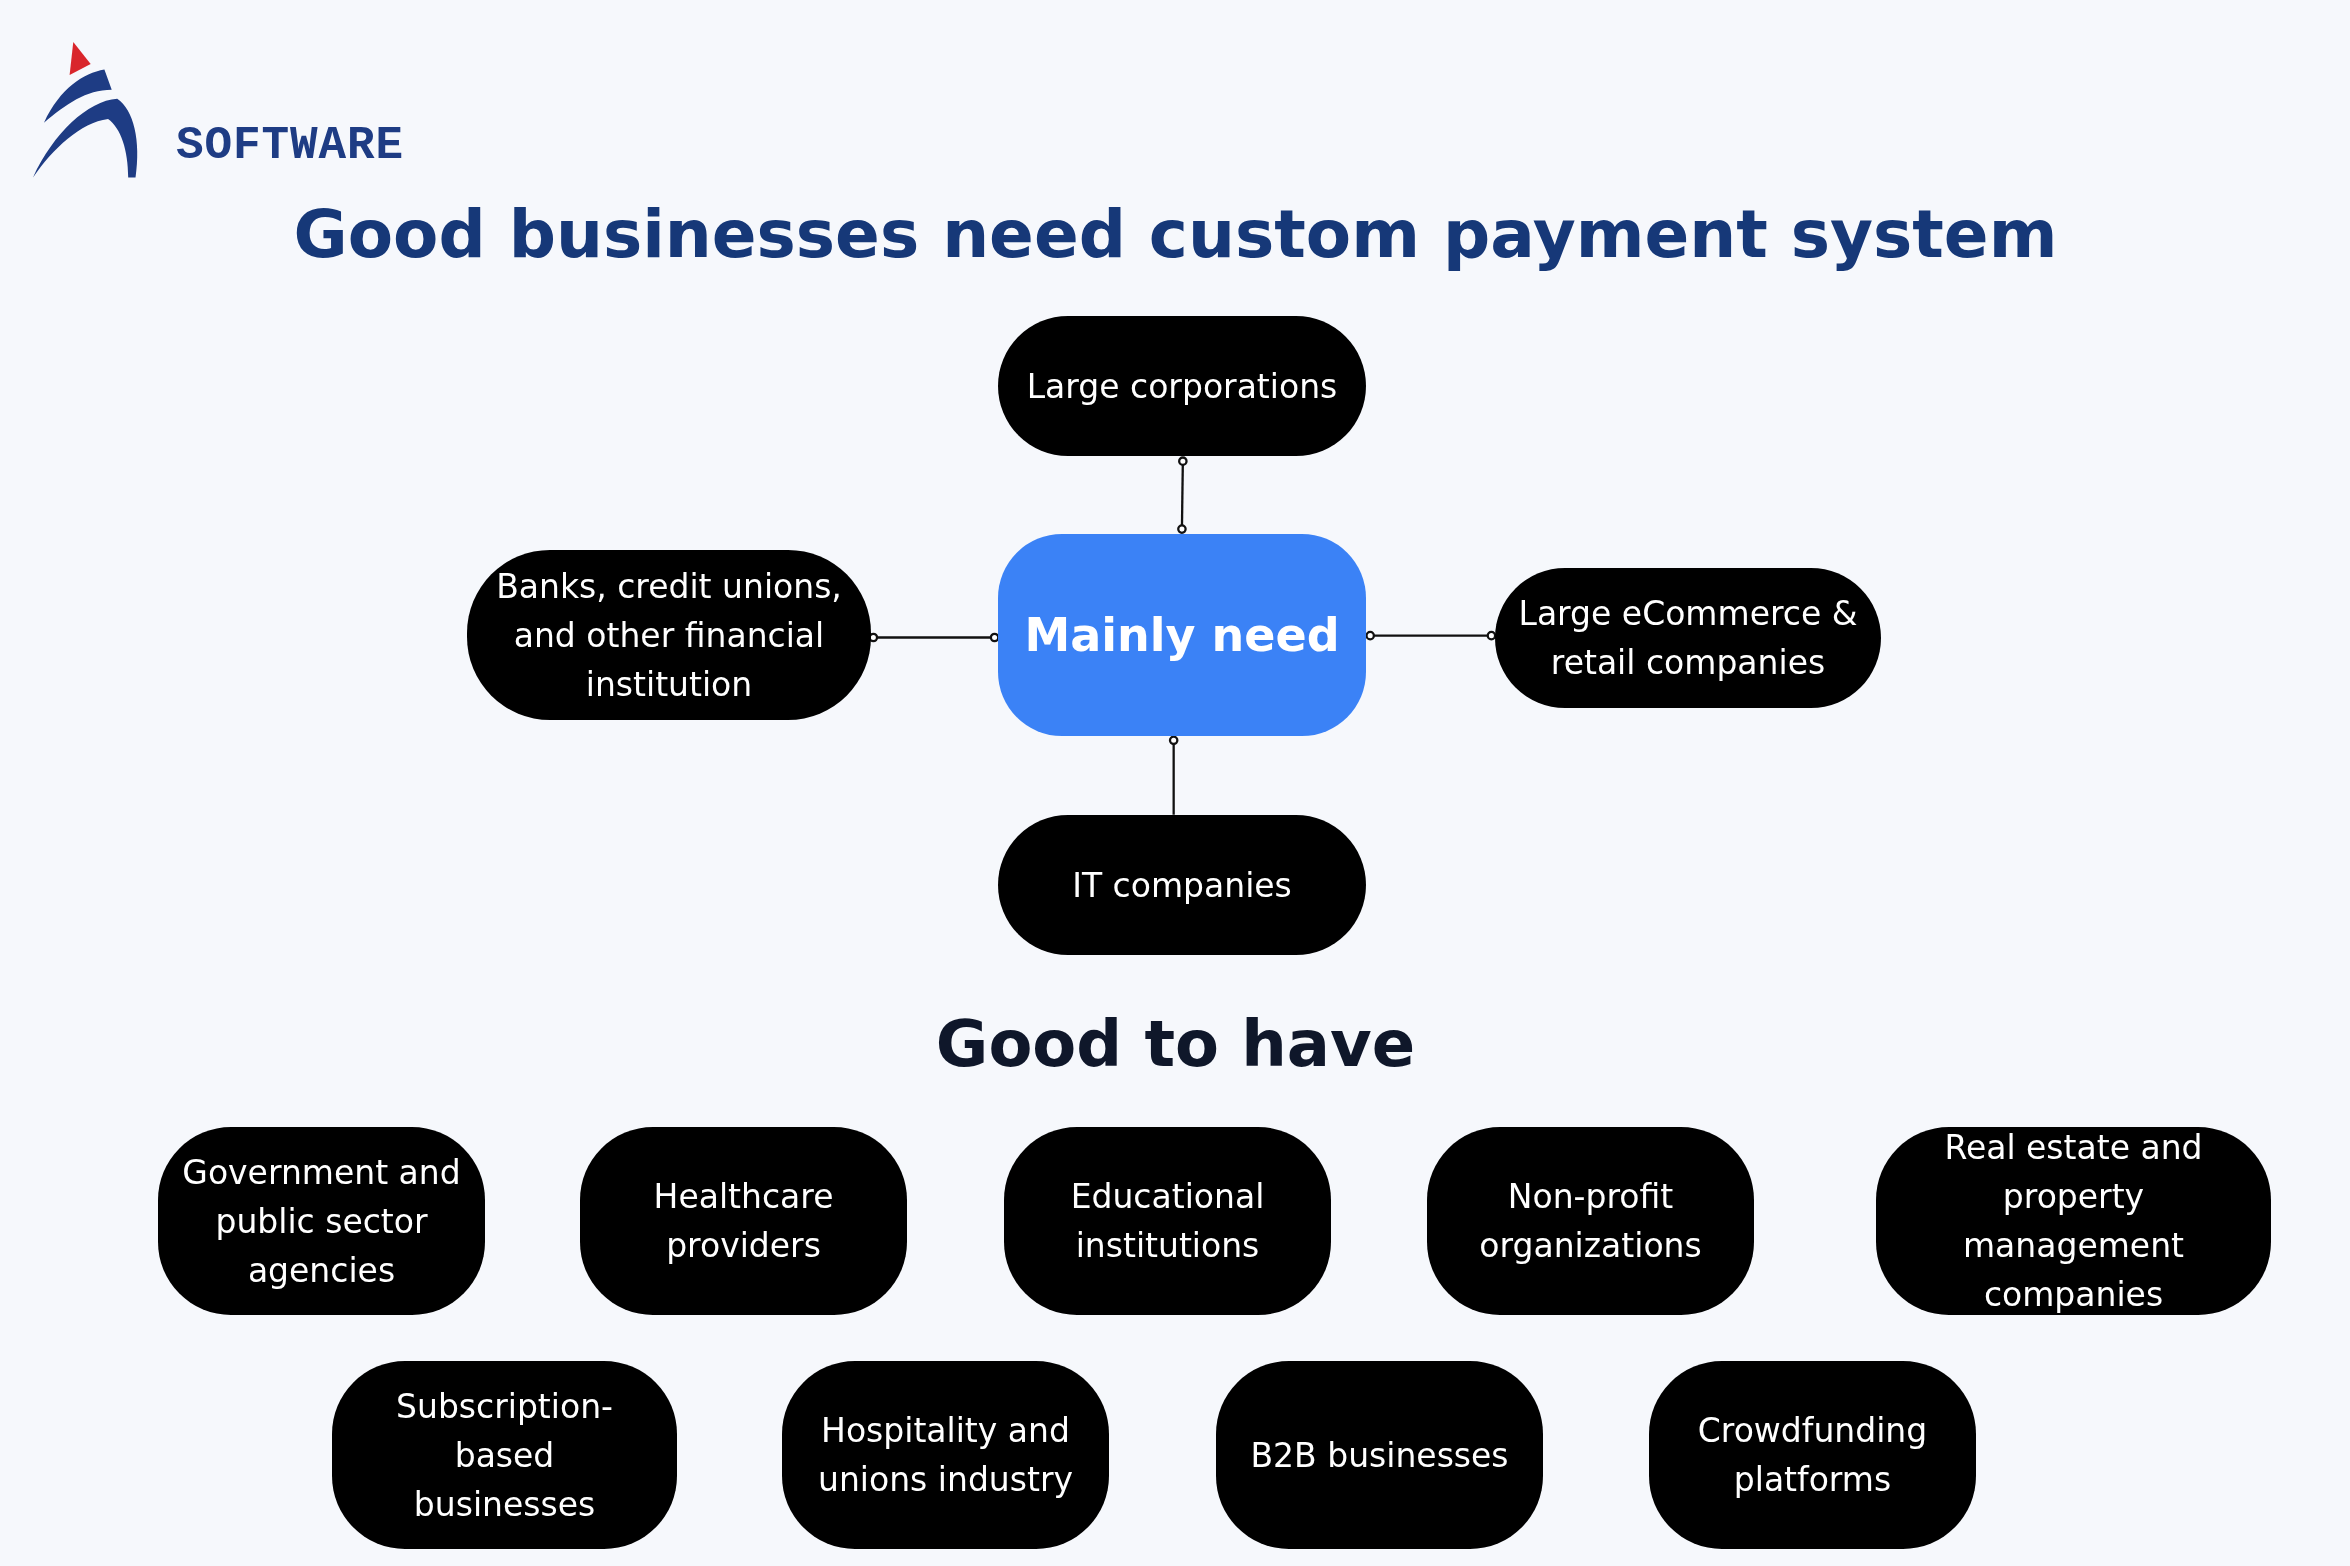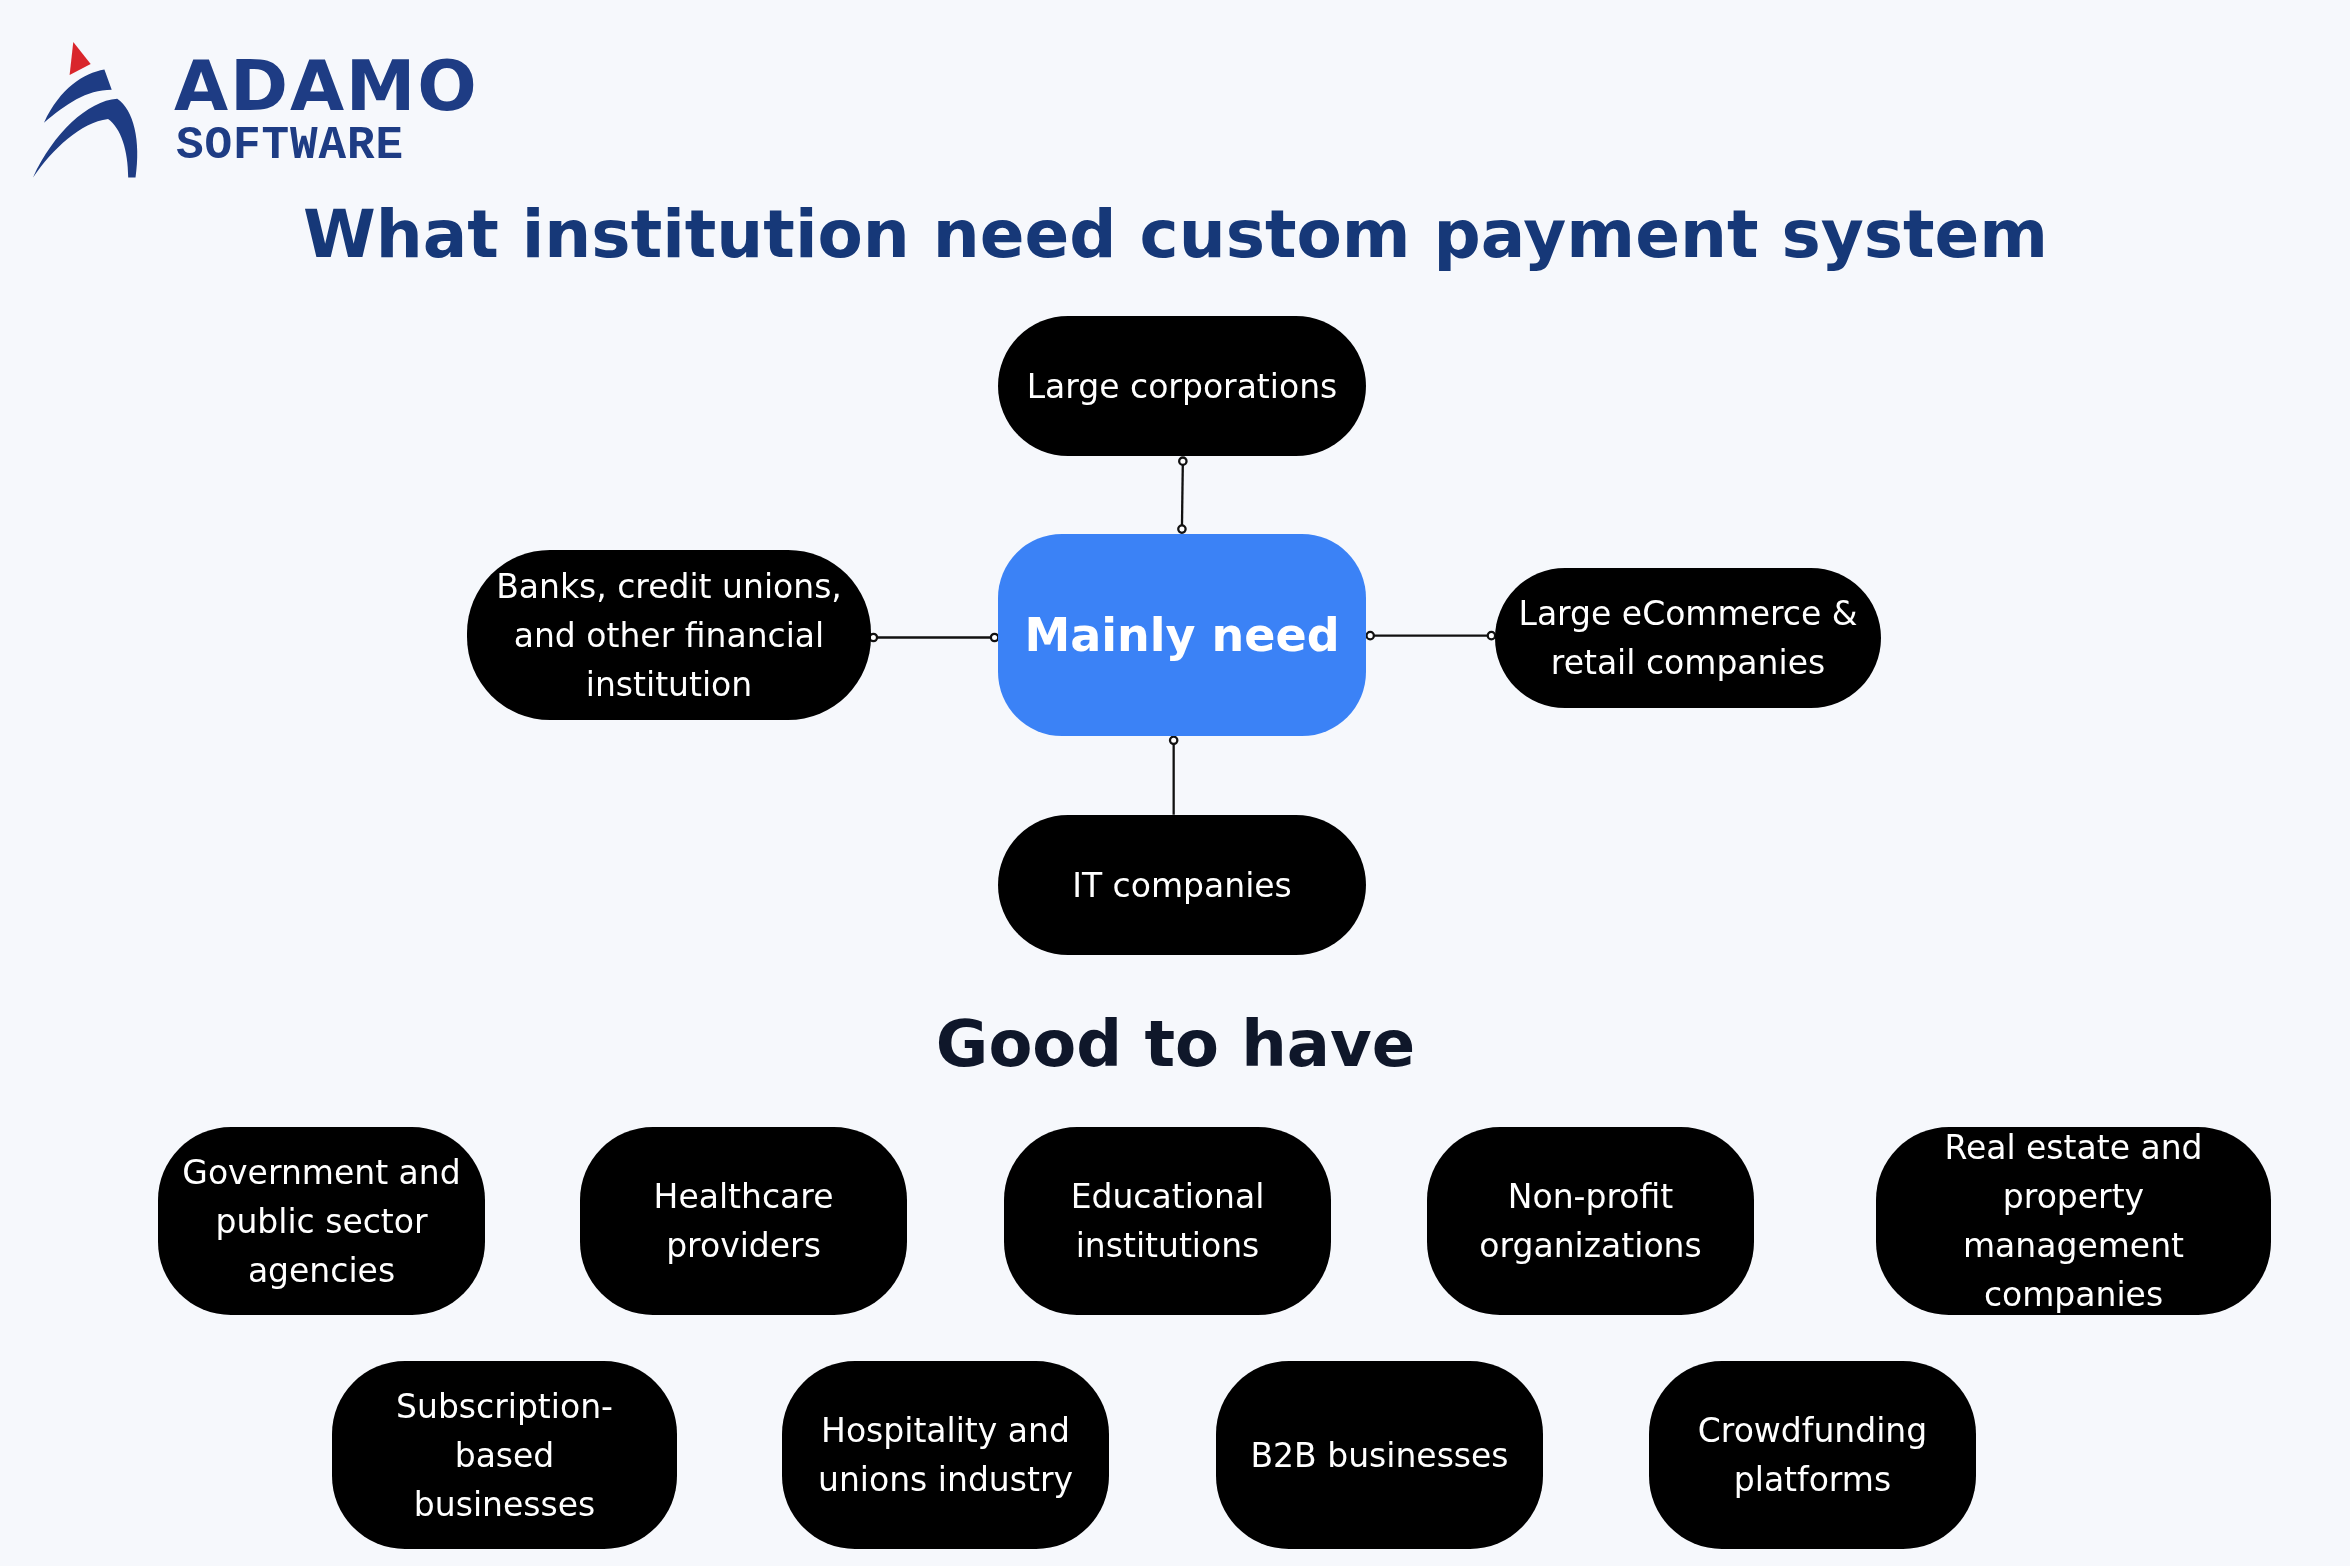--- a/index.html
+++ b/index.html
@@ -45,25 +45,24 @@
 </style>
 </head>
 <body>
 
 <div class="logo">
   <svg width="119" height="147" viewBox="0 0 130 160">
     <polygon points="44,2 63,26 40,38" fill="#d9262c"></polygon>
     <path d="M12,90 C30,52 55,36 78,32 L86,54 C58,54 36,70 12,90 Z" fill="#1e3c84"></path>
     <path d="M0,150 C22,102 60,66 92,64 C110,76 118,110 112,150 L104,150 C104,120 96,96 82,86 C52,90 22,118 0,150 Z" fill="#1e3c84"></path>
   </svg>
-  <div class="logo-word1">ADAMO</div>
   <div class="logo-word2">SOFTWARE</div>
 </div>
 
-<div class="title">What institution need custom payment system</div>
+<div class="title">Good businesses need custom payment system</div>
 
 <svg class="links" width="2351" height="1567" viewBox="0 0 2560 1706">
   <g stroke="#111" stroke-width="2.5" fill="#fff">
     <line x1="1288" y1="502" x2="1287" y2="576"></line>
     <circle cx="1288" cy="502" r="4"></circle>
     <circle cx="1287" cy="576" r="4"></circle>
 
     <line x1="951" y1="694" x2="1083" y2="694"></line>
     <circle cx="951" cy="694" r="4"></circle>
     <circle cx="1083" cy="694" r="4"></circle>

